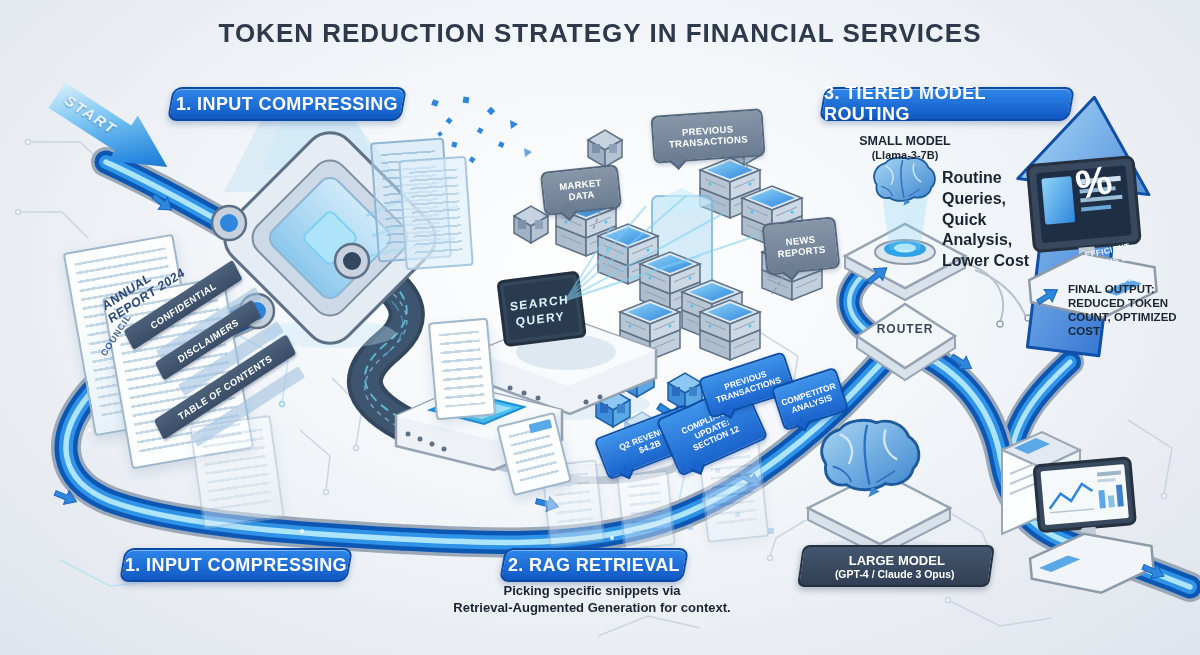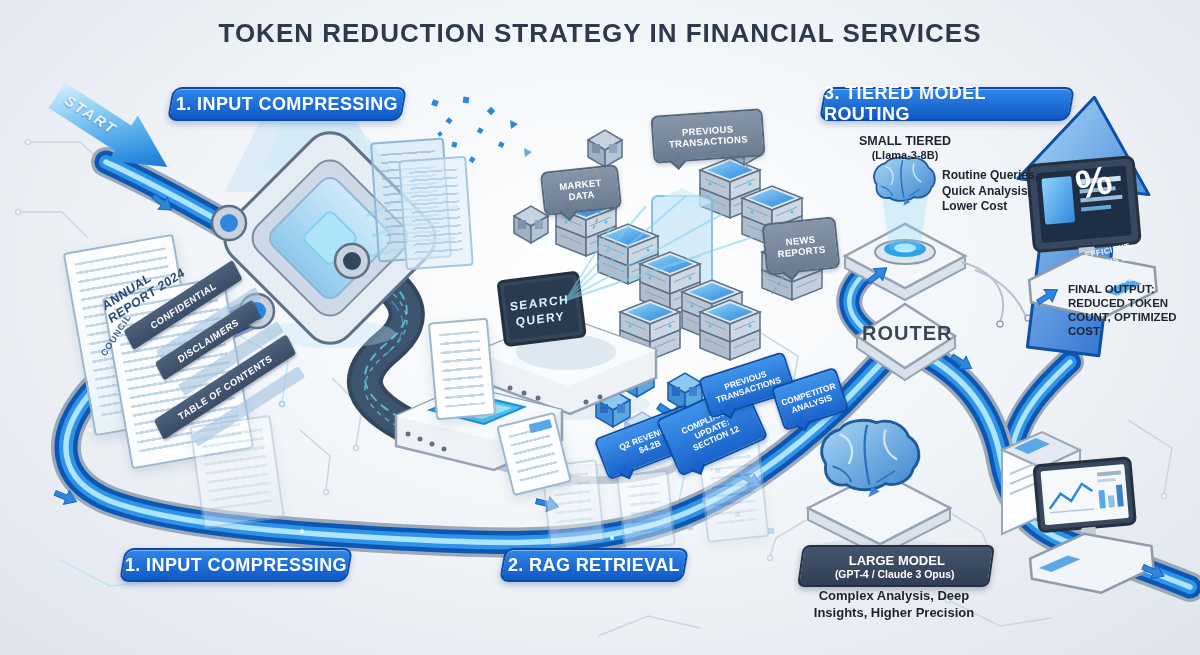--- a/index.html
+++ b/index.html
@@ -468,25 +468,25 @@
 <div class="abs call pre" style="left:598px;top:420px;width:96px;height:40px;transform:rotate(-21deg);">Q2 REVENUE:
 $4.2B</div>
 <div class="abs call pre" style="left:664px;top:398px;width:92px;height:58px;transform:rotate(-24deg);">COMPLIANCE
 UPDATE:
 SECTION 12</div>
 <div class="abs call pre" style="left:702px;top:364px;width:86px;height:38px;transform:rotate(-18deg);">PREVIOUS
 TRANSACTIONS</div>
 <div class="abs call pre" style="left:776px;top:376px;width:64px;height:42px;transform:rotate(-18deg);">COMPETITOR
 ANALYSIS</div>
 
-<div class="abs" style="left:862px;top:322px;width:86px;text-align:center;font-size:20px;font-weight:800;color:#3a4656;letter-spacing:1px;">ROUTER</div>
-
-<div class="abs" style="left:838px;top:134px;width:134px;text-align:center;font-size:12.5px;font-weight:800;color:#1c2430;">SMALL TIERED</div>
-<div class="abs" style="left:838px;top:149px;width:134px;text-align:center;font-size:11px;font-weight:800;color:#1c2430;">(Llama-3-8B)</div>
-<div class="abs pre" style="left:942px;top:168px;width:110px;font-size:12px;font-weight:700;color:#1c2430;line-height:1.3;">Routine Queries,
+<div class="abs" style="left:862px;top:322px;width:86px;text-align:center;font-size:12px;font-weight:800;color:#3a4656;letter-spacing:1px;">ROUTER</div>
+
+<div class="abs" style="left:838px;top:134px;width:134px;text-align:center;font-size:12.5px;font-weight:800;color:#1c2430;">SMALL MODEL</div>
+<div class="abs" style="left:838px;top:149px;width:134px;text-align:center;font-size:11px;font-weight:800;color:#1c2430;">(Llama-3-7B)</div>
+<div class="abs pre" style="left:942px;top:168px;width:110px;font-size:16px;font-weight:700;color:#1c2430;line-height:1.3;">Routine Queries,
 Quick Analysis,
 Lower Cost</div>
 
 <div class="abs" style="left:1076px;top:160px;transform:rotate(-12deg);font-size:40px;font-weight:800;color:#ffffff;text-shadow:0 2px 3px rgba(10,60,120,.4);">%</div>
 <div class="abs pre" style="left:1080px;top:246px;width:62px;text-align:center;transform:rotate(-12deg);font-size:8px;font-weight:800;color:#e8f6ff;line-height:1.35;letter-spacing:.5px;">EFFICIENT
 GAINS &amp;
 COST
 SAVINGS</div>
 
 <div class="abs pre" style="left:1068px;top:282px;width:122px;font-size:11.5px;font-weight:800;color:#1b2430;line-height:1.22;">FINAL OUTPUT:
@@ -494,21 +494,21 @@
 COUNT, OPTIMIZED
 COST</div>
 
 <div class="abs ban" style="left:122px;top:548px;width:224px;height:30px;">
   <span>1. INPUT COMPRESSING</span>
 </div>
 
 <div class="abs ban" style="left:502px;top:548px;width:180px;height:30px;">
   <span>2. RAG RETRIEVAL</span>
 </div>
+<div class="abs desc pre" style="left:437px;top:583px;width:310px;">Picking specific snippets via
+Retrieval-Augmented Generation for context.</div>
 
 <div class="abs navban" style="left:800px;top:545px;width:188px;height:38px;">
   <span style="font-size:13px;font-weight:800;">LARGE MODEL</span>
   <span style="font-size:10.5px;font-weight:700;">(GPT-4 / Claude 3 Opus)</span>
 </div>
-<div class="abs desc pre" style="left:788px;top:588px;width:212px;">Complex Analysis, Deep
-Insights, Higher Precision</div>
 
 </div>
 
 </body></html>

